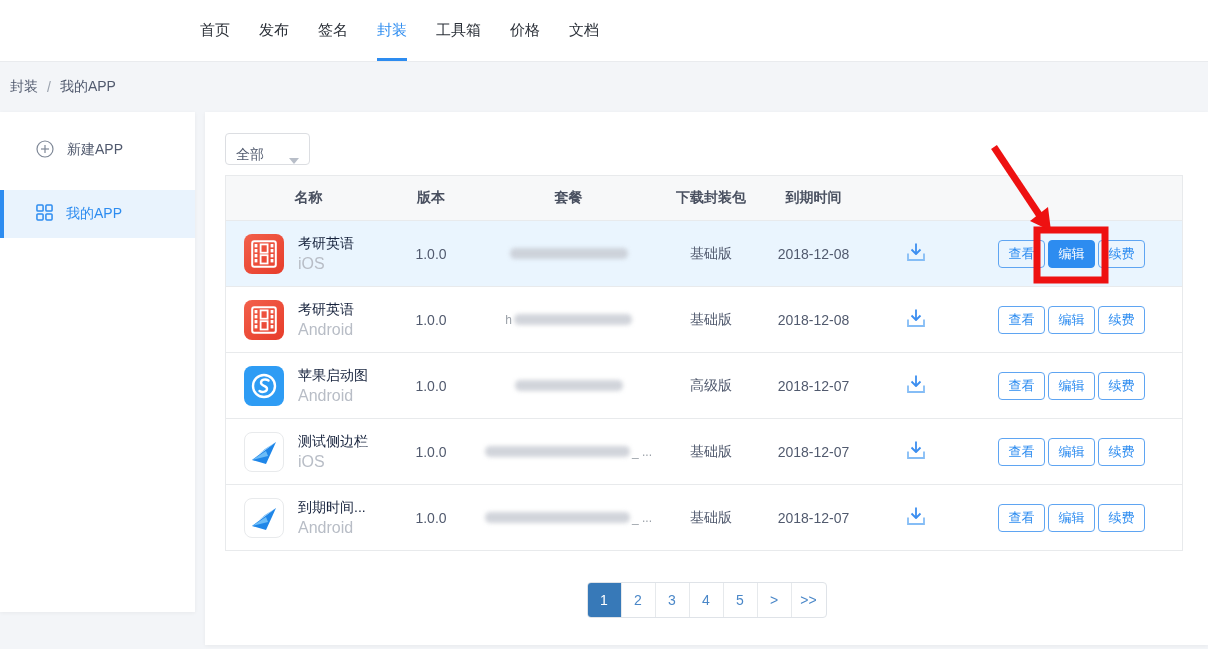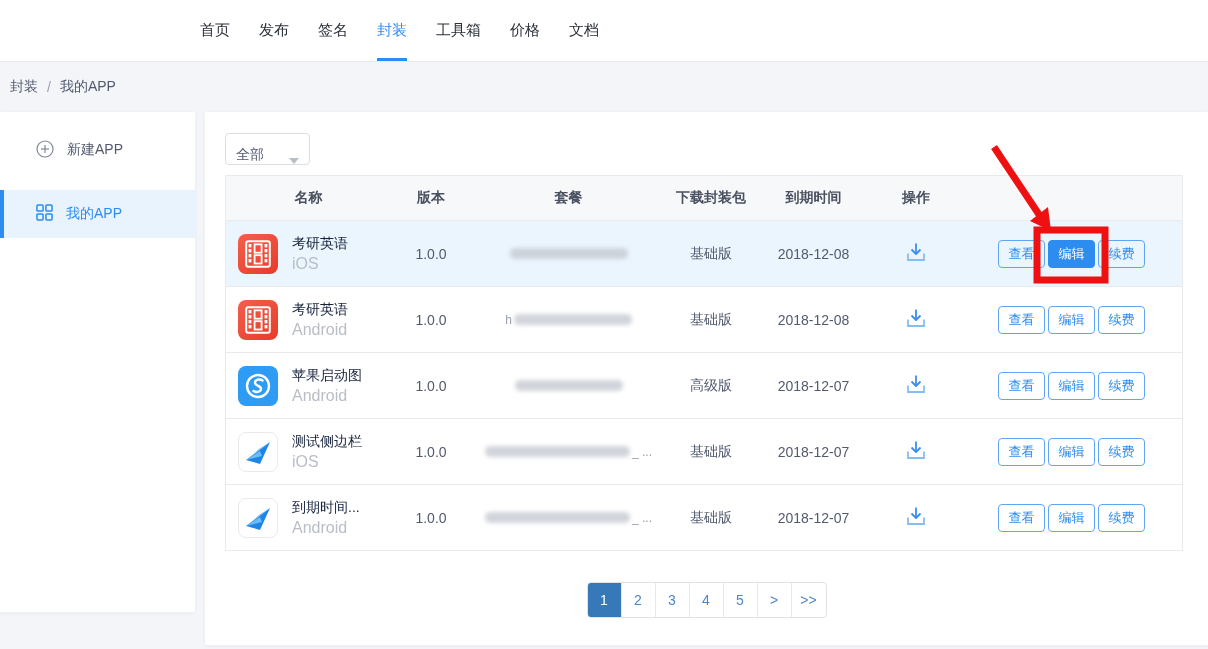--- a/index.html
+++ b/index.html
@@ -46,21 +46,21 @@
   
   .table { margin:10px 16px 0 20px; width:958px; border:1px solid #e8eaec; }
   .t-head, .t-row { display:grid;
     grid-template-columns:165px 80px 195px 90px 115px 90px 221px; align-items:center; }
   .t-head { height:44px; background:#f7f8f9; font-size:14px; font-weight:bold;
     color:#495060; }
   .t-head > div { text-align:center; }
   .t-row { height:66px; border-top:1px solid #e8eaec; font-size:14px; color:#515a6e; }
   .t-row.hl { background:#eaf5fe; }
   .t-row > div { text-align:center; }
-  .cell-name { display:flex; align-items:center; gap:14px; padding-left:12px;
+  .cell-name { display:flex; align-items:center; gap:14px; padding-left:18px;
     text-align:left !important; }
   .app-icon { width:40px; height:40px; border-radius:8px; flex:0 0 auto;
     display:flex; align-items:center; justify-content:center; }
   .app-icon.film-red { background:linear-gradient(140deg,#f2604b,#e73c2a); }
   .app-icon.s-blue   { background:#2e9cf4; }
   .app-icon.bird-blue{ background:#fff; border:1px solid #e8eaec; }
   .nm .title { color:#17233d; line-height:17px; }
   .nm .plat  { color:#b8bdc6; font-size:16px; margin-top:3px; }
   .urlwrap { display:flex; align-items:center; justify-content:center; gap:2px; }
   .blurbar { height:11px; border-radius:5px; background:#c6cad2; filter:blur(2px);
@@ -136,21 +136,20 @@
     </div>
   </div>
 
   <div class="table" id="table">
       <div class="t-head">
         <div>名称</div>
         <div>版本</div>
         <div>套餐</div>
         <div>下载封装包</div>
         <div>到期时间</div>
-        <div>操作</div>
       </div>
       <div class="t-row hl">
         <div class="cell-name">
           <span class="app-icon film-red">
             <svg width="26" height="28" viewBox="0 0 26 28">
               <rect x="1.2" y="1.2" width="23.6" height="25.6" rx="2" fill="none" stroke="#fff" stroke-width="2"></rect>
               <g fill="#fff">
                 <rect x="3.6" y="4" width="2.8" height="3.4"></rect>
                 <rect x="3.6" y="9" width="2.8" height="3.4"></rect>
                 <rect x="3.6" y="14" width="2.8" height="3.4"></rect>

